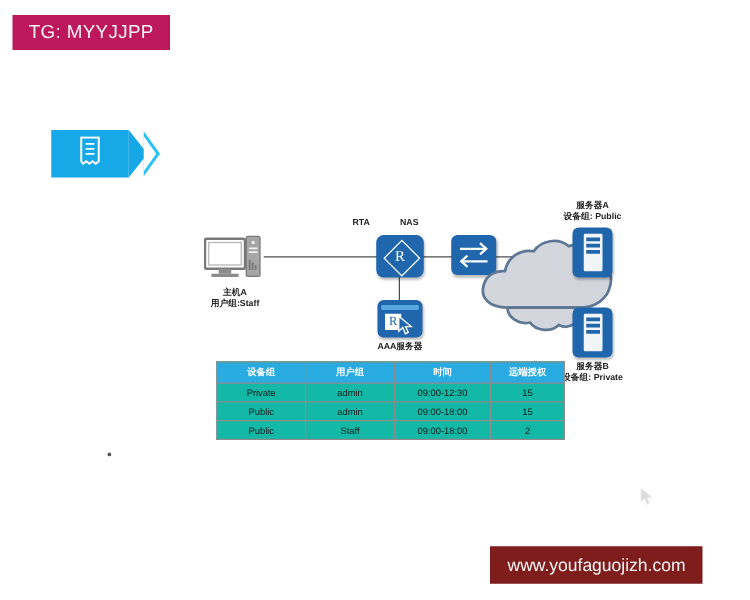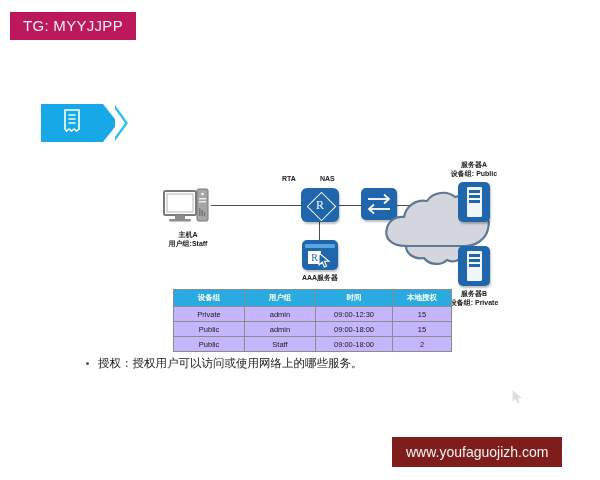--- a/index.html
+++ b/index.html
@@ -238,21 +238,21 @@
   #server-a { left: 458px; top: 32px; }
   #server-b { left: 458px; top: 96px; }
 
   
   #perm-table {
     position: absolute;
     left: 173px;
     top: 289px;
     border-collapse: collapse;
     font-size: 7.5px;
-    background: #c4b5fd;
+    background: #14b8a6;
   }
   #perm-table th {
     background: #29abe2;
     color: #ffffff;
     font-weight: bold;
     border: 1px solid #8c8c8c;
     padding: 3px 4px;
     text-align: center;
     white-space: nowrap;
   }
@@ -427,21 +427,21 @@
     <div>设备组:  Private</div>
   </div>
 </div>
 
 <table id="perm-table">
   <thead>
     <tr>
       <th class="col-dev">设备组</th>
       <th class="col-user">用户组</th>
       <th class="col-time">时间</th>
-      <th class="col-lvl">本地授权</th>
+      <th class="col-lvl">远端授权</th>
     </tr>
   </thead>
   <tbody>
     <tr>
       <td>Private</td>
       <td>admin</td>
       <td>09:00-12:30</td>
       <td>15</td>
     </tr>
     <tr>
@@ -455,21 +455,20 @@
       <td>Staff</td>
       <td>09:00-18:00</td>
       <td>2</td>
     </tr>
   </tbody>
 </table>
 
 <div id="bullets">
   <div class="bullet-row">
     <div class="bullet-dot"></div>
-    <div class="bullet-text">授权：授权用户可以访问或使用网络上的哪些服务。</div>
   </div>
 </div>
 
 <div id="mouse-cursor">
   <svg width="11" height="15" viewBox="0 0 11 15" aria-hidden="true">
     <path d="M0.8 0.5 L0.8 11.5 L3.6 8.8 L5.5 13.5 L7.6 12.6 L5.7 8.1 L9.8 8 Z" fill="#9a9a9a" stroke="#cfcfcf" stroke-width="0.8"></path>
   </svg>
 </div>
 
 <div id="watermark">www.youfaguojizh.com</div>

